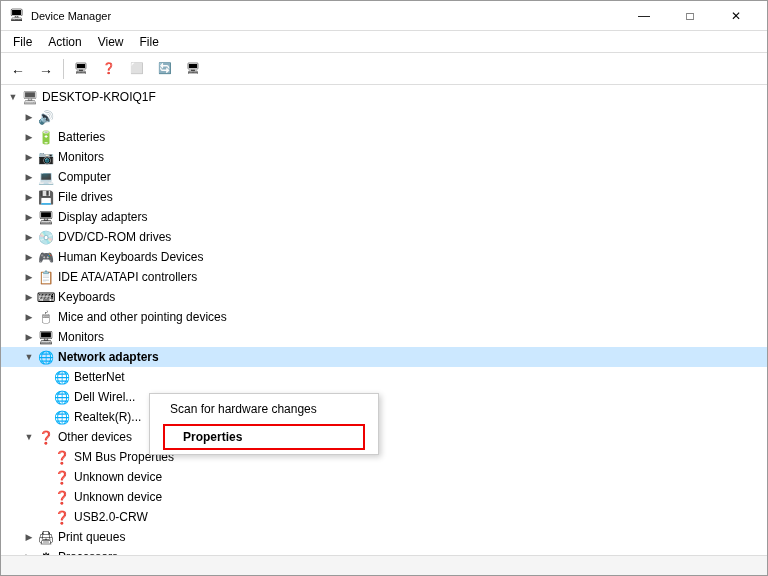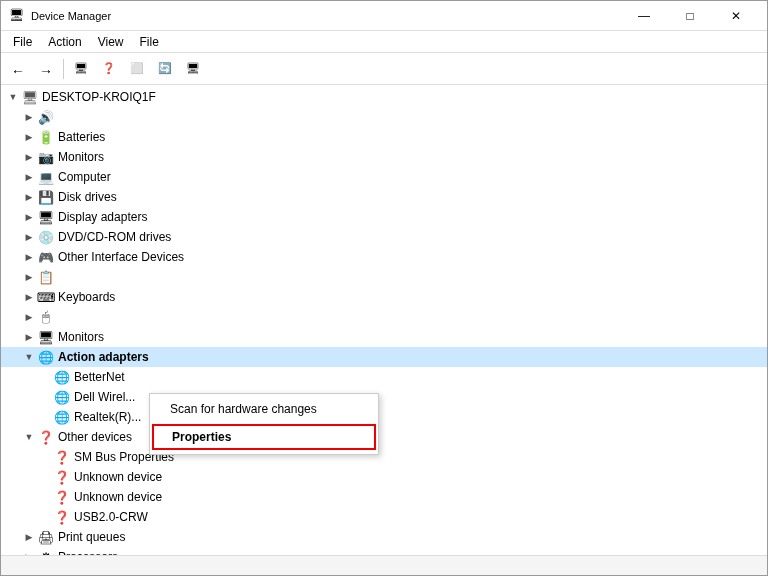--- a/index.html
+++ b/index.html
@@ -164,21 +164,21 @@
       cursor: pointer;
       font-size: 12px;
       display: flex;
       align-items: flex-start;
     }
     .context-menu-item.highlighted {
       background: #fff;
       font-weight: bold;
       border: 2px solid #e00;
       padding: 4px 18px;
-      margin: 2px 2px;
+      margin: 2px 13px;
     }
     .statusbar {
       height: 20px;
       background: #f5f5f5;
       border-top: 1px solid #ddd;
       display: flex;
       align-items: center;
       padding: 0 8px;
       font-size: 11px;
       color: #555;
@@ -258,67 +258,69 @@
 
       <div class="tree-item indent-1">
         <div class="expand-icon">▶</div>
         <div class="item-icon icon-computer">💻</div>
         <span class="item-label">Computer</span>
       </div>
 
       <div class="tree-item indent-1">
         <div class="expand-icon">▶</div>
         <div class="item-icon">💾</div>
-        <span class="item-label">Disk drives</span>
+        <span class="item-label">File drives</span>
       </div>
 
       <div class="tree-item indent-1">
         <div class="expand-icon">▶</div>
         <div class="item-icon">🖥</div>
         <span class="item-label">Display adapters</span>
       </div>
 
       <div class="tree-item indent-1">
         <div class="expand-icon">▶</div>
         <div class="item-icon">💿</div>
         <span class="item-label">DVD/CD-ROM drives</span>
       </div>
 
       <div class="tree-item indent-1">
         <div class="expand-icon">▶</div>
         <div class="item-icon">🎮</div>
-        <span class="item-label">Other Interface Devices</span>
+        <span class="item-label">Human Keyboards Devices</span>
       </div>
 
       <div class="tree-item indent-1">
         <div class="expand-icon">▶</div>
         <div class="item-icon">📋</div>
+        <span class="item-label">IDE ATA/ATAPI controllers</span>
       </div>
 
       <div class="tree-item indent-1">
         <div class="expand-icon">▶</div>
         <div class="item-icon">⌨</div>
         <span class="item-label">Keyboards</span>
       </div>
 
       <div class="tree-item indent-1">
         <div class="expand-icon">▶</div>
         <div class="item-icon">🖱</div>
+        <span class="item-label">Mice and other pointing devices</span>
       </div>
 
       <div class="tree-item indent-1">
         <div class="expand-icon">▶</div>
         <div class="item-icon">🖥</div>
         <span class="item-label">Monitors</span>
       </div>
 
       <div class="tree-item indent-1 bold-selected">
         <div class="expand-icon">▼</div>
         <div class="item-icon icon-network">🌐</div>
-        <span class="item-label" style="font-weight:bold;">Action adapters</span>
+        <span class="item-label" style="font-weight:bold;">Network adapters</span>
       </div>
 
       <div class="tree-item indent-2">
         <div class="expand-icon"></div>
         <div class="item-icon icon-network-adapter">🌐</div>
         <span class="item-label">BetterNet</span>
       </div>
 
       <div class="tree-item indent-2">
         <div class="expand-icon"></div>

